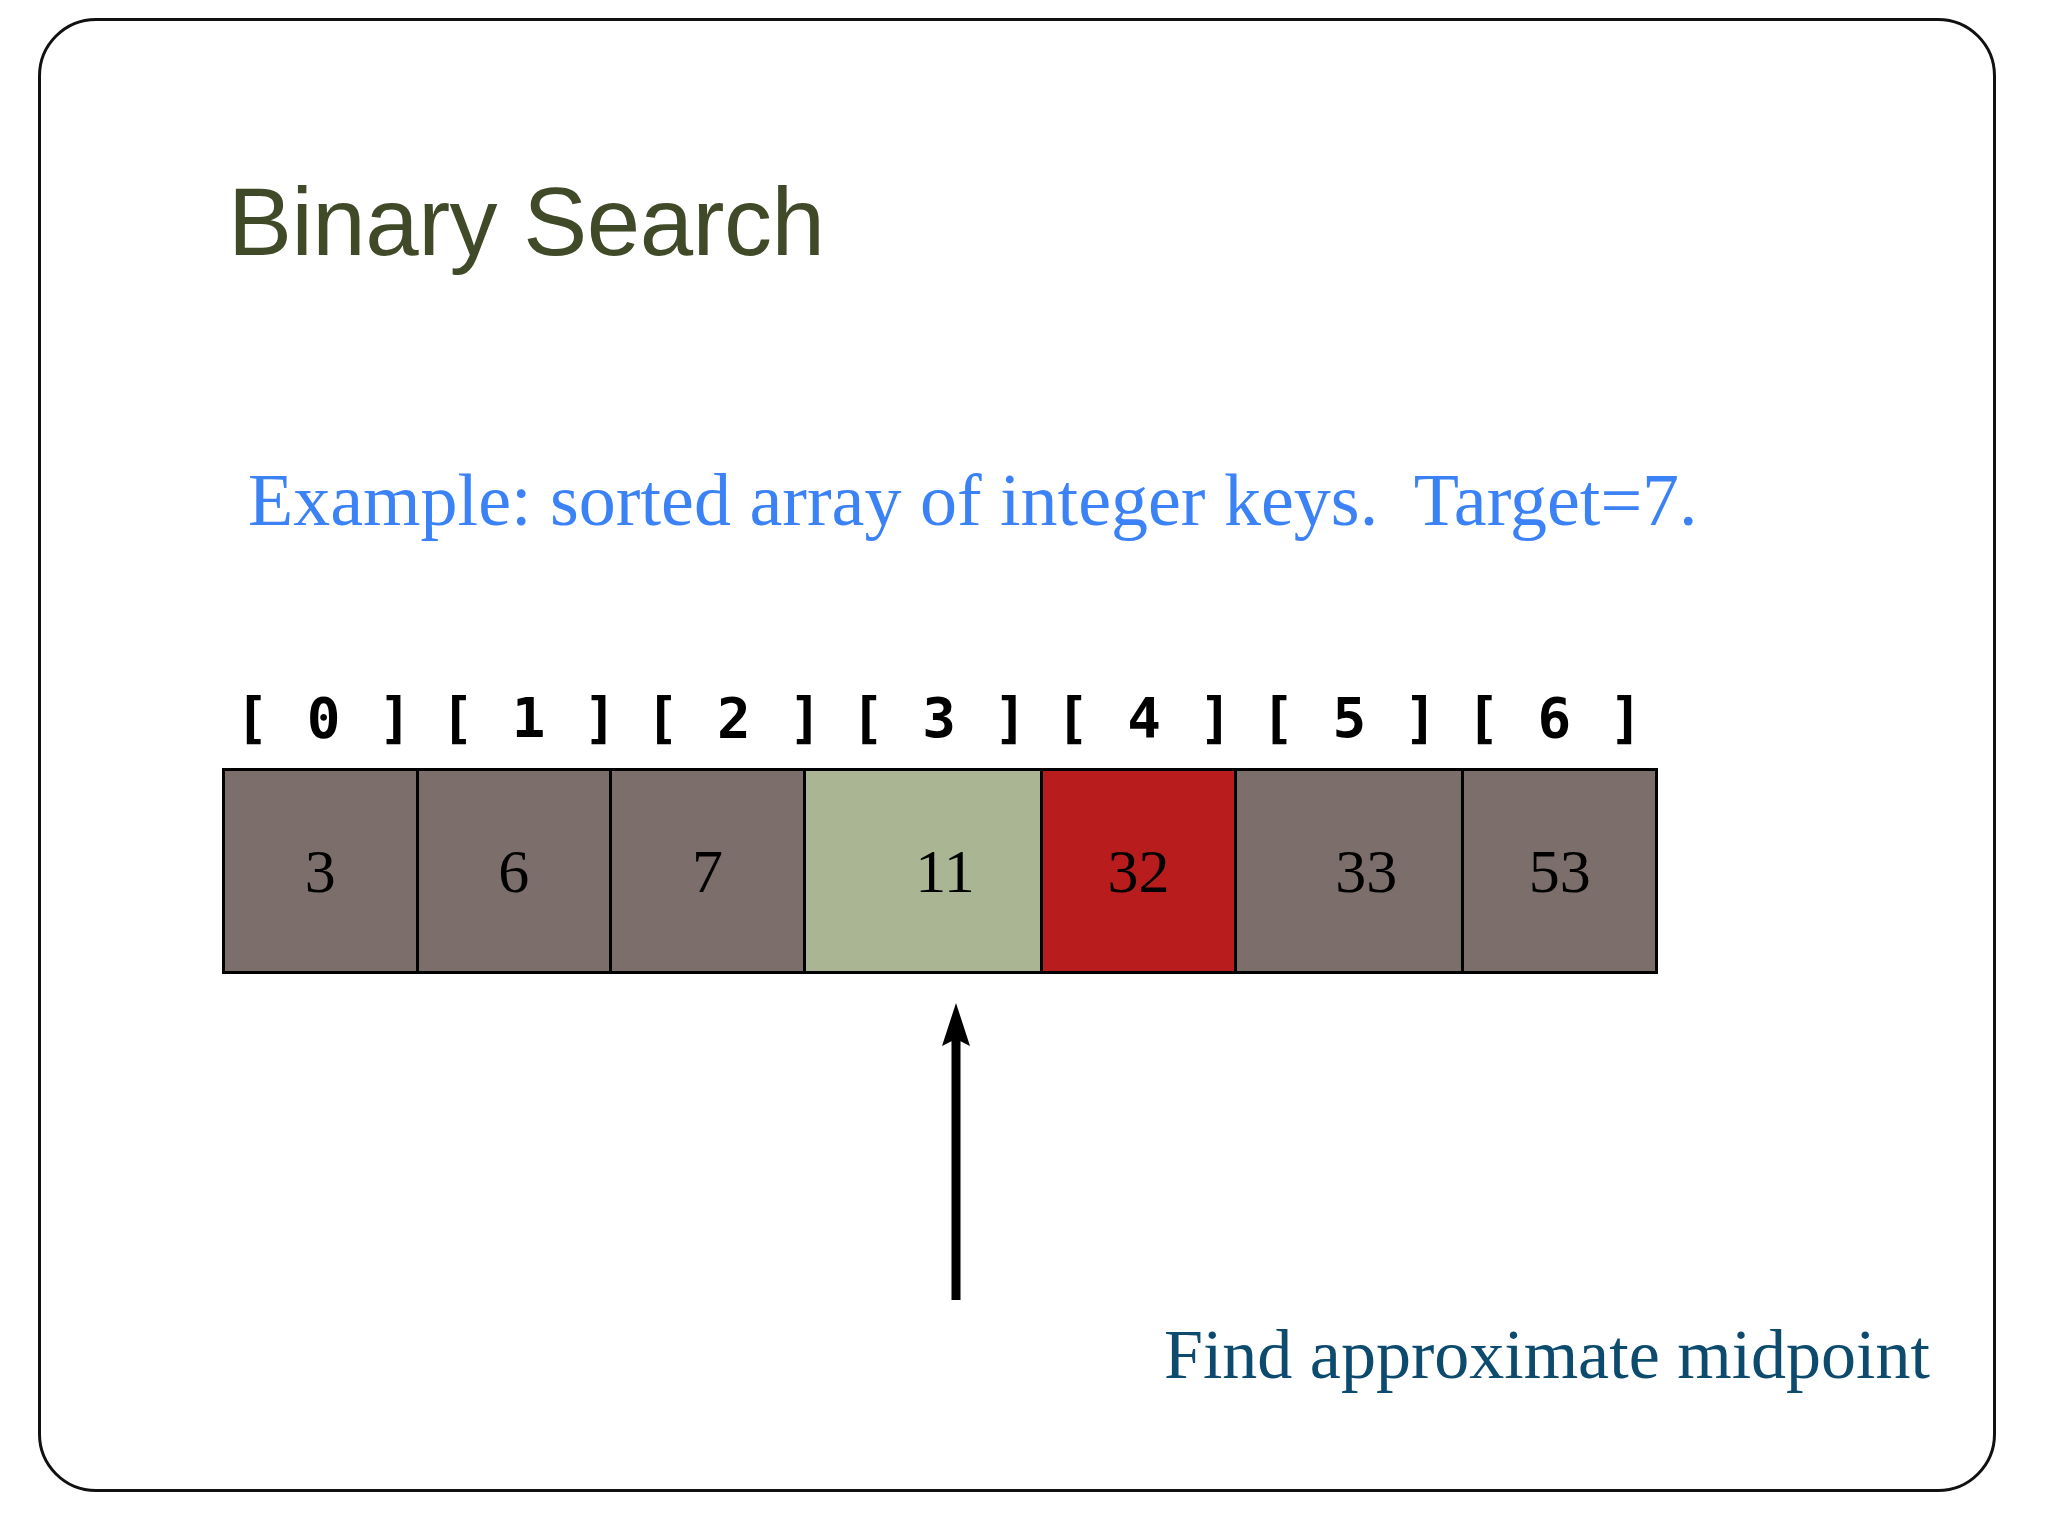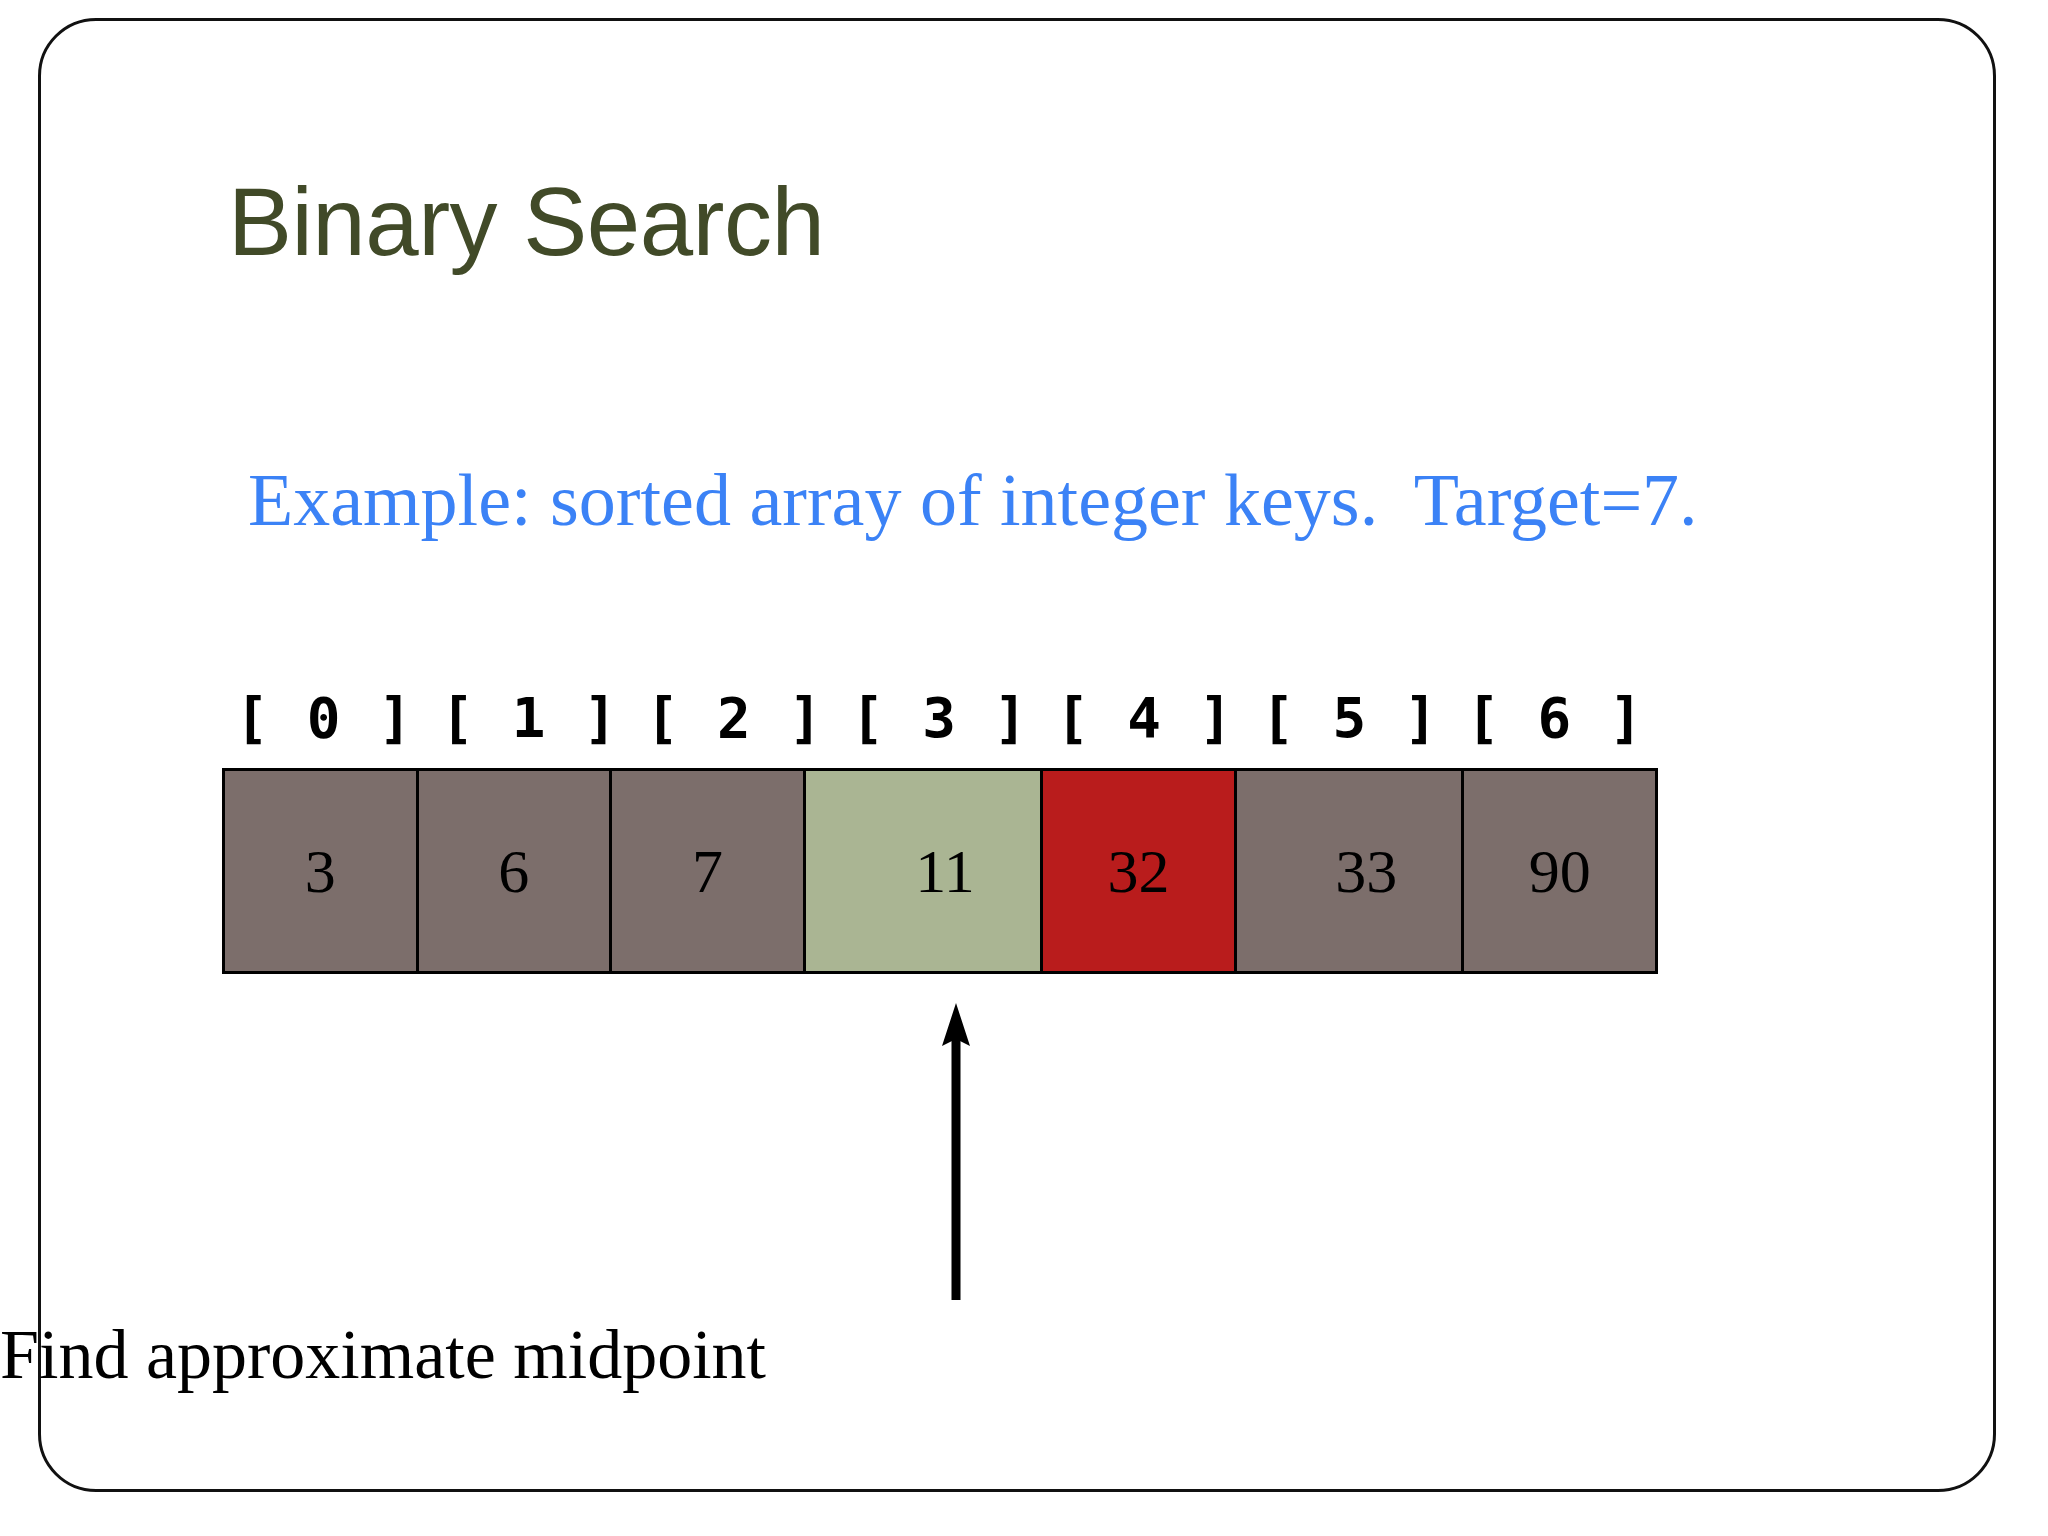--- a/index.html
+++ b/index.html
@@ -126,24 +126,24 @@
     width: 140px;
     height: 300px;
   }
 
   
   #midpoint-caption {
     position: absolute;
     left: 0px;
     top: 1316px;
     width: 1930px;
-    text-align: left;
+    text-align: right;
     font-family: "Liberation Serif", "DejaVu Serif", serif;
     font-size: 70px;
-    color: #000000;
+    color: #0c4a6e;
     line-height: 1.1;
     white-space: nowrap;
   }
 </style>
 </head>
 <body>
 
 <div id="slide" style="background: rgb(255, 255, 255);">
 
   <div id="slide-frame" style="border-color: rgb(17, 17, 17);"></div>
@@ -164,21 +164,21 @@
       <div class="index-label">[ 6 ]</div>
     </div>
 
     <div id="array-row" style="border-color: rgb(0, 0, 0);">
       <div class="array-cell" style="background: rgb(124, 110, 107); border-right-color: rgb(0, 0, 0);">3</div>
       <div class="array-cell" style="background: rgb(124, 110, 107); border-right-color: rgb(0, 0, 0);">6</div>
       <div class="array-cell" style="background: rgb(124, 110, 107); border-right-color: rgb(0, 0, 0);">7</div>
       <div class="array-cell highlight" style="background: rgb(170, 181, 147); border-right-color: rgb(0, 0, 0);">11</div>
       <div class="array-cell" style="background: #b91c1c; border-right-color: rgb(0, 0, 0);">32</div>
       <div class="array-cell" style="background: rgb(124, 110, 107); border-right-color: rgb(0, 0, 0); padding-left: 34px;">33</div>
-      <div class="array-cell" style="background: rgb(124, 110, 107); border-right-color: rgb(0, 0, 0);">90</div>
+      <div class="array-cell" style="background: rgb(124, 110, 107); border-right-color: rgb(0, 0, 0);">53</div>
     </div>
 
   </div>
 
   <svg id="midpoint-arrow" viewBox="0 0 140 300">
     <line x1="68" y1="300" x2="68" y2="34" stroke="#000000" stroke-width="9"></line>
     <polygon points="68,3 54,46 68,39 82,46" fill="#000000"></polygon>
   </svg>
 
   <div id="midpoint-caption">Find approximate midpoint</div>

